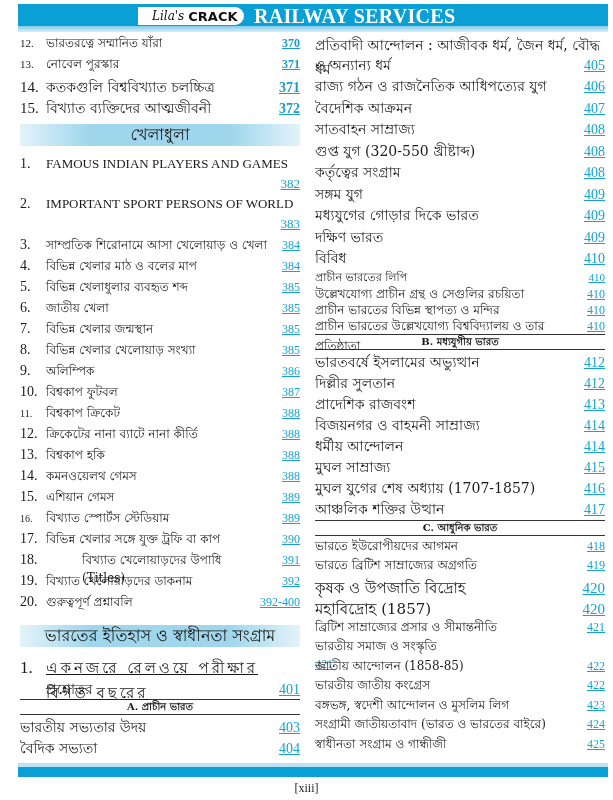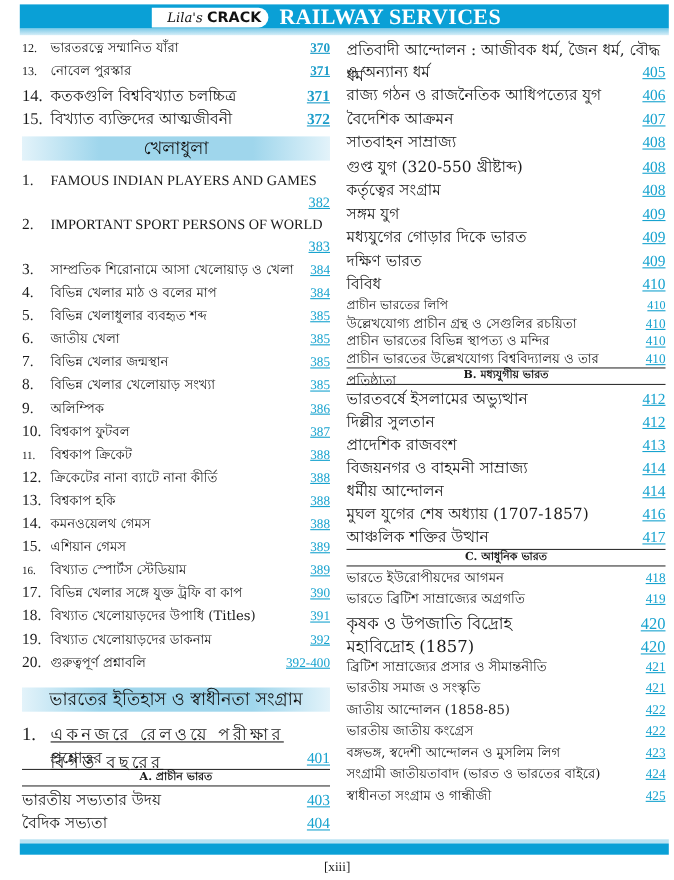--- a/index.html
+++ b/index.html
@@ -176,21 +176,21 @@
       <div class="row sm" style="height: 21px;">
         <span class="num en" style="font-size: 10px;">16.</span>
         <span class="label">বিখ্যাত স্পোর্টস স্টেডিয়াম</span>
         <span class="page en">389</span>
       </div>
       <div class="row sm" style="height: 21px;">
         <span class="num en" style="font-size: 14px;">17.</span>
         <span class="label">বিভিন্ন খেলার সঙ্গে যুক্ত ট্রফি বা কাপ</span>
         <span class="page en">390</span>
       </div>
-      <div class="row sm" style="height: 21px;">
+      <div class="row sm" style="height: 21px; gap: 36px;">
         <span class="num en" style="font-size: 14px;">18.</span>
         <span class="label">বিখ্যাত খেলোয়াড়দের উপাধি (Titles)</span>
         <span class="page en">391</span>
       </div>
       <div class="row sm" style="height: 21px;">
         <span class="num en" style="font-size: 14px;">19.</span>
         <span class="label">বিখ্যাত খেলোয়াড়দের ডাকনাম</span>
         <span class="page en">392</span>
       </div>
       <div class="row sm" style="height: 21px;">
@@ -307,20 +307,24 @@
       </div>
       <div class="row md" style="height: 21px; gap: 28px;">
         <span class="label">বিজয়নগর ও বাহমনী সাম্রাজ্য</span>
         <span class="page en">414</span>
       </div>
       <div class="row md" style="height: 21px;">
         <span class="label">ধর্মীয় আন্দোলন</span>
         <span class="page en">414</span>
       </div>
       <div class="row md" style="height: 21px;">
+        <span class="label">মুঘল সাম্রাজ্য</span>
+        <span class="page en">415</span>
+      </div>
+      <div class="row md" style="height: 21px;">
         <span class="label">মুঘল যুগের শেষ অধ্যায় (1707-1857)</span>
         <span class="page en">416</span>
       </div>
       <div class="row md" style="height: 21px;">
         <span class="label">আঞ্চলিক শক্তির উত্থান</span>
         <span class="page en">417</span>
       </div>
     </div>
   <div class="subhead">C. আধুনিক ভারত</div>
   <div id="r-items-c">
@@ -337,21 +341,21 @@
         <span class="page en">420</span>
       </div>
       <div class="row lg" style="height: 21px;">
         <span class="label">মহাবিদ্রোহ (1857)</span>
         <span class="page en">420</span>
       </div>
       <div class="row sm" style="height: 19.5px;">
         <span class="label">ব্রিটিশ সাম্রাজ্যের প্রসার ও সীমান্তনীতি</span>
         <span class="page en">421</span>
       </div>
-      <div class="row sm" style="height: 19.5px;">
+      <div class="row sm" style="height: 19.5px; flex-direction: column;">
         <span class="label">ভারতীয় সমাজ ও সংস্কৃতি</span>
         <span class="page en">421</span>
       </div>
       <div class="row sm" style="height: 19.5px;">
         <span class="label">জাতীয় আন্দোলন (1858-85)</span>
         <span class="page en">422</span>
       </div>
       <div class="row sm" style="height: 19.5px;">
         <span class="label">ভারতীয় জাতীয় কংগ্রেস</span>
         <span class="page en">422</span>

